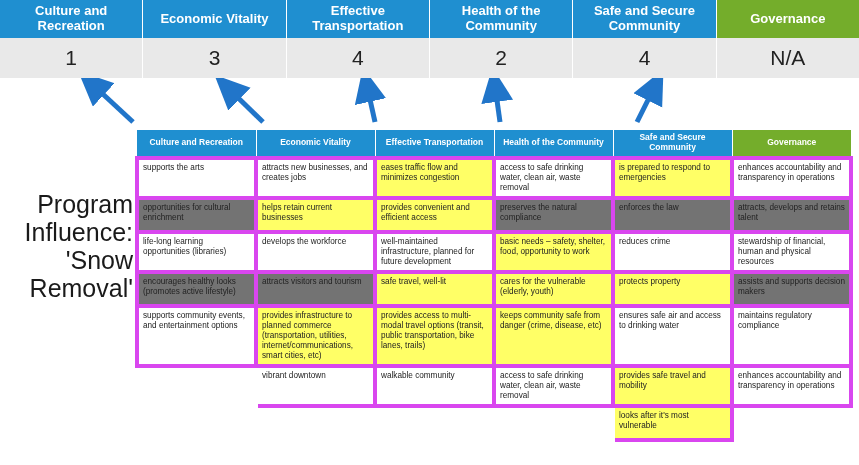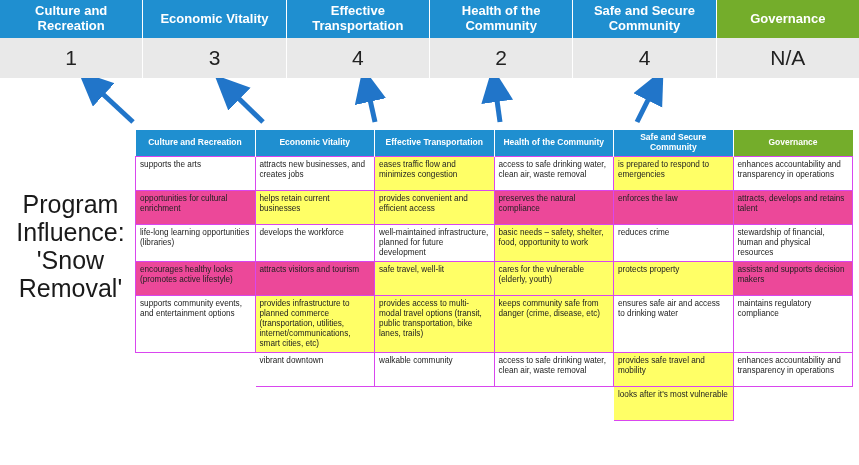--- a/index.html
+++ b/index.html
@@ -74,21 +74,21 @@
 
   
   #caption {
     position: absolute;
     left: 8px;
     top: 190px;
     width: 125px;
     font-size: 25px;
     color: #1a1a1a;
     line-height: 1.12;
-    text-align: center;
+    text-align: right;
   }
 
   
   #matrix {
     position: absolute;
     left: 135px;
     top: 130px;
     width: 718px;
     border-collapse: collapse;
     table-layout: fixed;
@@ -107,27 +107,27 @@
     box-sizing: border-box;
   }
   #matrix th.blue { background: #1f8fd0; }
   #matrix th.green { background: #74ad2b; border-right: none; }
   #matrix td {
     font-size: 8.2px;
     color: #222222;
     vertical-align: top;
     padding: 3px 4px;
     line-height: 1.22;
-    border: 1px solid #d946ef;
+    border: 4px solid #d946ef;
     background: #ffffff;
     box-sizing: border-box;
     height: 34px;
     margin-left: 10px;
   }
-  #matrix tr.shade td { background: #ec4899; }
+  #matrix tr.shade td { background: #737373; }
   #matrix td.hl { background: #ffff66 !important; }
   #matrix td.empty { background: #ffffff !important; border-color: #ffffff; }
   #matrix tr.shade td.empty { background: #ffffff !important; }
 </style>
 </head>
 <body>
 
 <div id="top-band">
     <div class="top-cell blue">Culture and Recreation</div>
     <div class="top-cell blue">Economic Vitality</div>

